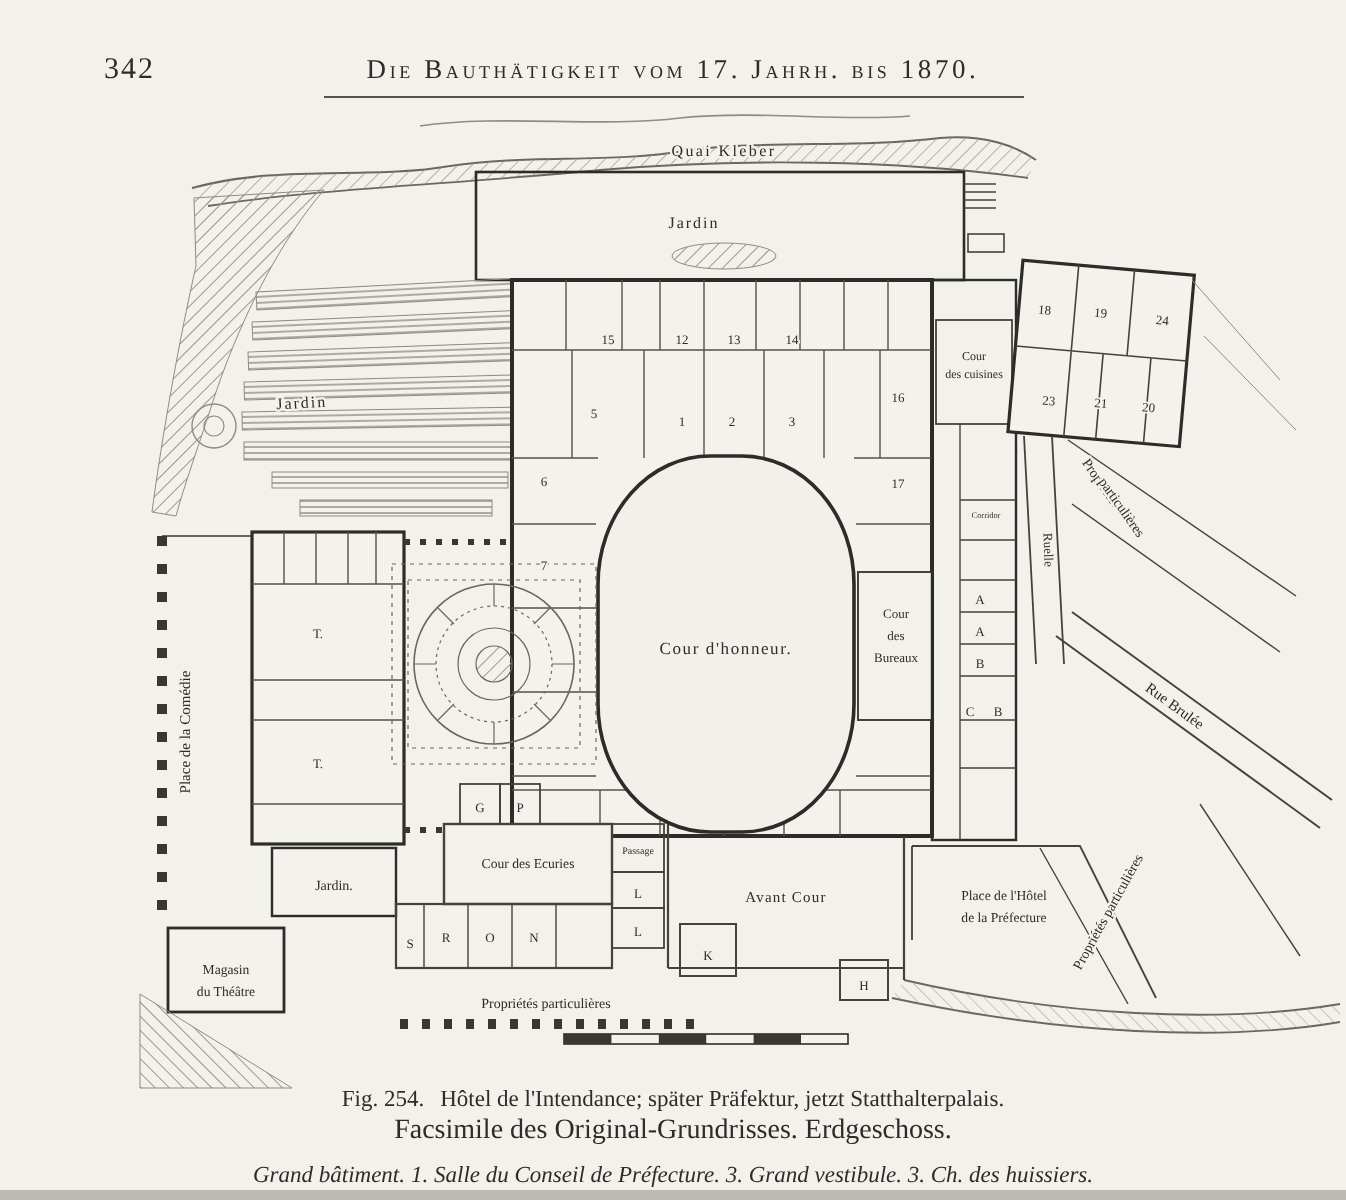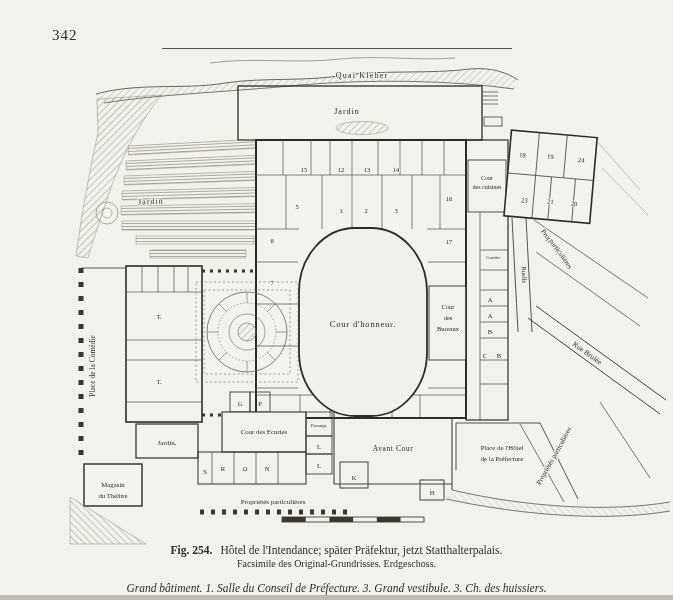--- a/index.html
+++ b/index.html
@@ -9,36 +9,37 @@
     font-family:"Liberation Serif","DejaVu Serif",serif;
   }
   .page{position:absolute;inset:0;padding-left:28px;}
   .pagenum{position:absolute;left:52px;top:27px;font-size:15px;letter-spacing:1px;}
   .running-title{
     position:absolute;left:0;right:0;top:27px;text-align:center;
     font-size:13.5px;font-variant:small-caps;letter-spacing:1.8px;
   }
   .title-rule{position:absolute;left:162px;top:48px;width:350px;height:1px;background:#57544c;}
   .caption1{position:absolute;left:0;right:0;top:544px;text-align:center;font-size:11.5px;}
-  .caption1 .figno{margin-right:8px;font-weight:bold;}
-  .caption2{position:absolute;left:0;right:0;top:558px;text-align:center;font-size:10px;}
+  .caption1 .figno{margin-right:8px;}
+  .caption2{position:absolute;left:0;right:0;top:558px;text-align:center;font-size:14px;}
   .legend{position:absolute;left:0;right:0;top:582px;text-align:center;font-size:11.5px;font-style:italic;}
   .legend .term{margin-right:3px;}
   .bottom-edge{position:absolute;left:0;right:0;bottom:0;height:5px;background:#bcbab2;}
   svg.plan{position:absolute;top:0;left:0;}
   svg text{fill:#2e2c28;}
   .halo{paint-order:stroke;stroke:#f2f1eb;stroke-width:2.4px;stroke-linejoin:round;}
   .halo-s{paint-order:stroke;stroke:#f2f1eb;stroke-width:1.8px;stroke-linejoin:round;}
 </style>
 </head>
 <body>
 
 <div class="page">
 
   <span class="pagenum">342</span>
+  <div class="running-title">Die Bauthätigkeit vom 17. Jahrh. bis 1870.</div>
   <div class="title-rule"></div>
 
   <svg class="plan" width="673" height="600" viewBox="0 0 673 600" font-family="&quot;Liberation Serif&quot;,&quot;DejaVu Serif&quot;,serif">
     <defs>
       <pattern id="hatchA" width="5" height="5" patternUnits="userSpaceOnUse" patternTransform="rotate(45)">
         <line x1="0" y1="0" x2="0" y2="5" stroke="#9a978b" stroke-width="1"></line>
       </pattern>
       <pattern id="hatchB" width="5" height="5" patternUnits="userSpaceOnUse" patternTransform="rotate(-45)">
         <line x1="0" y1="0" x2="0" y2="5" stroke="#9a978b" stroke-width="1"></line>
       </pattern>

